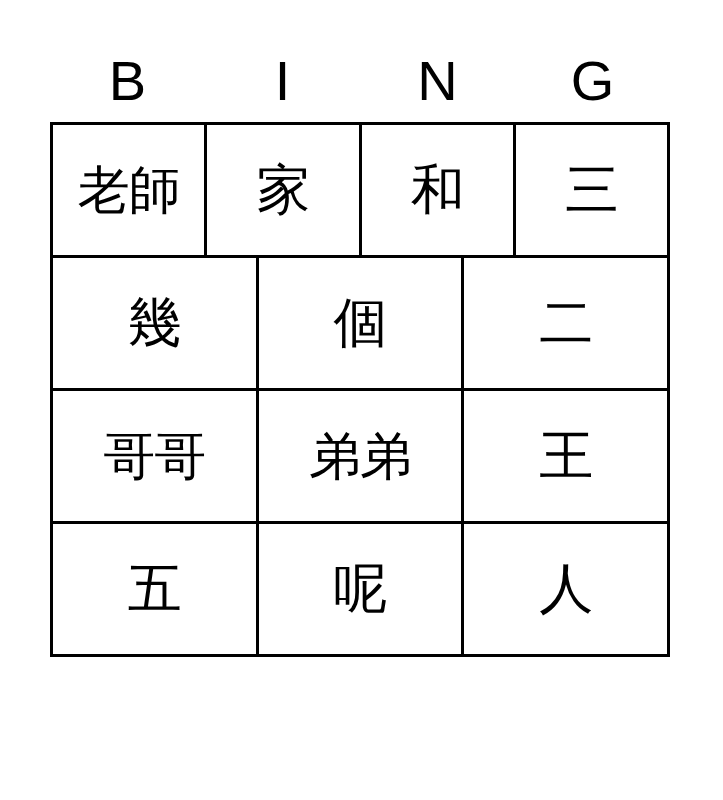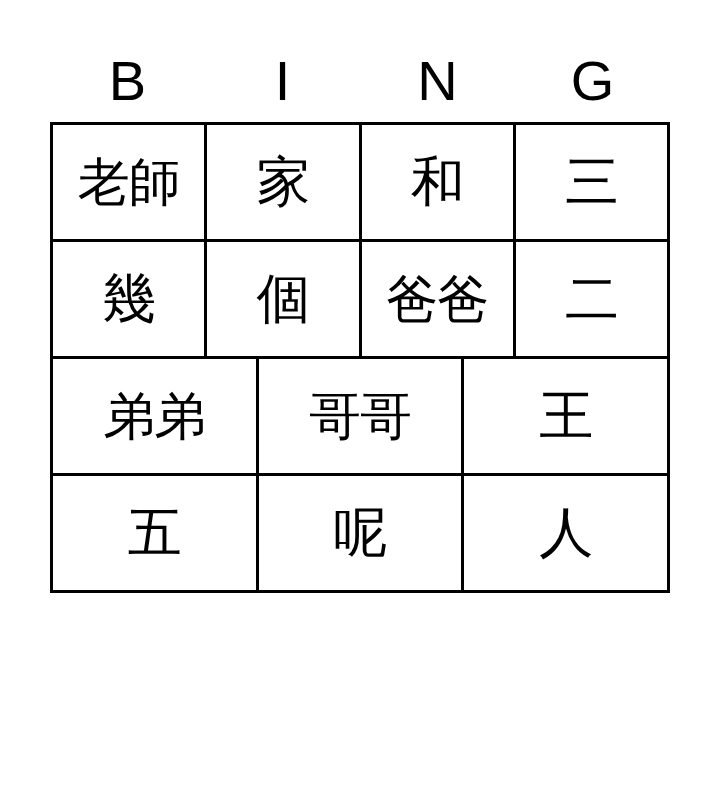--- a/index.html
+++ b/index.html
@@ -40,21 +40,21 @@
     border-top: 3px solid #000000;
     border-left: 3px solid #000000;
     box-sizing: border-box;
   }
   .grid-row {
     display: flex;
     width: 100%;
   }
   .cell {
     flex: 1 1 0;
-    height: 117px;
+    height: 133px;
     border-right: 3px solid #000000;
     border-bottom: 3px solid #000000;
     box-sizing: border-box;
     display: flex;
     align-items: center;
     justify-content: center;
     background: #ffffff;
   }
   .cell-text {
     font-size: 54px;
@@ -98,33 +98,30 @@
     </div>
 
     <div class="grid-row">
       <div class="cell">
         <span class="cell-text">幾</span>
       </div>
       <div class="cell">
         <span class="cell-text">個</span>
       </div>
       <div class="cell">
-        <span class="cell-text len2">爸爸</span>
-      </div>
-      <div class="cell">
         <span class="cell-text">二</span>
       </div>
     </div>
 
     <div class="grid-row">
       <div class="cell">
-        <span class="cell-text len2">弟弟</span>
+        <span class="cell-text len2">哥哥</span>
       </div>
       <div class="cell">
-        <span class="cell-text len2">哥哥</span>
+        <span class="cell-text len2">弟弟</span>
       </div>
       <div class="cell">
         <span class="cell-text">王</span>
       </div>
     </div>
 
     <div class="grid-row">
       <div class="cell">
         <span class="cell-text">五</span>
       </div>

